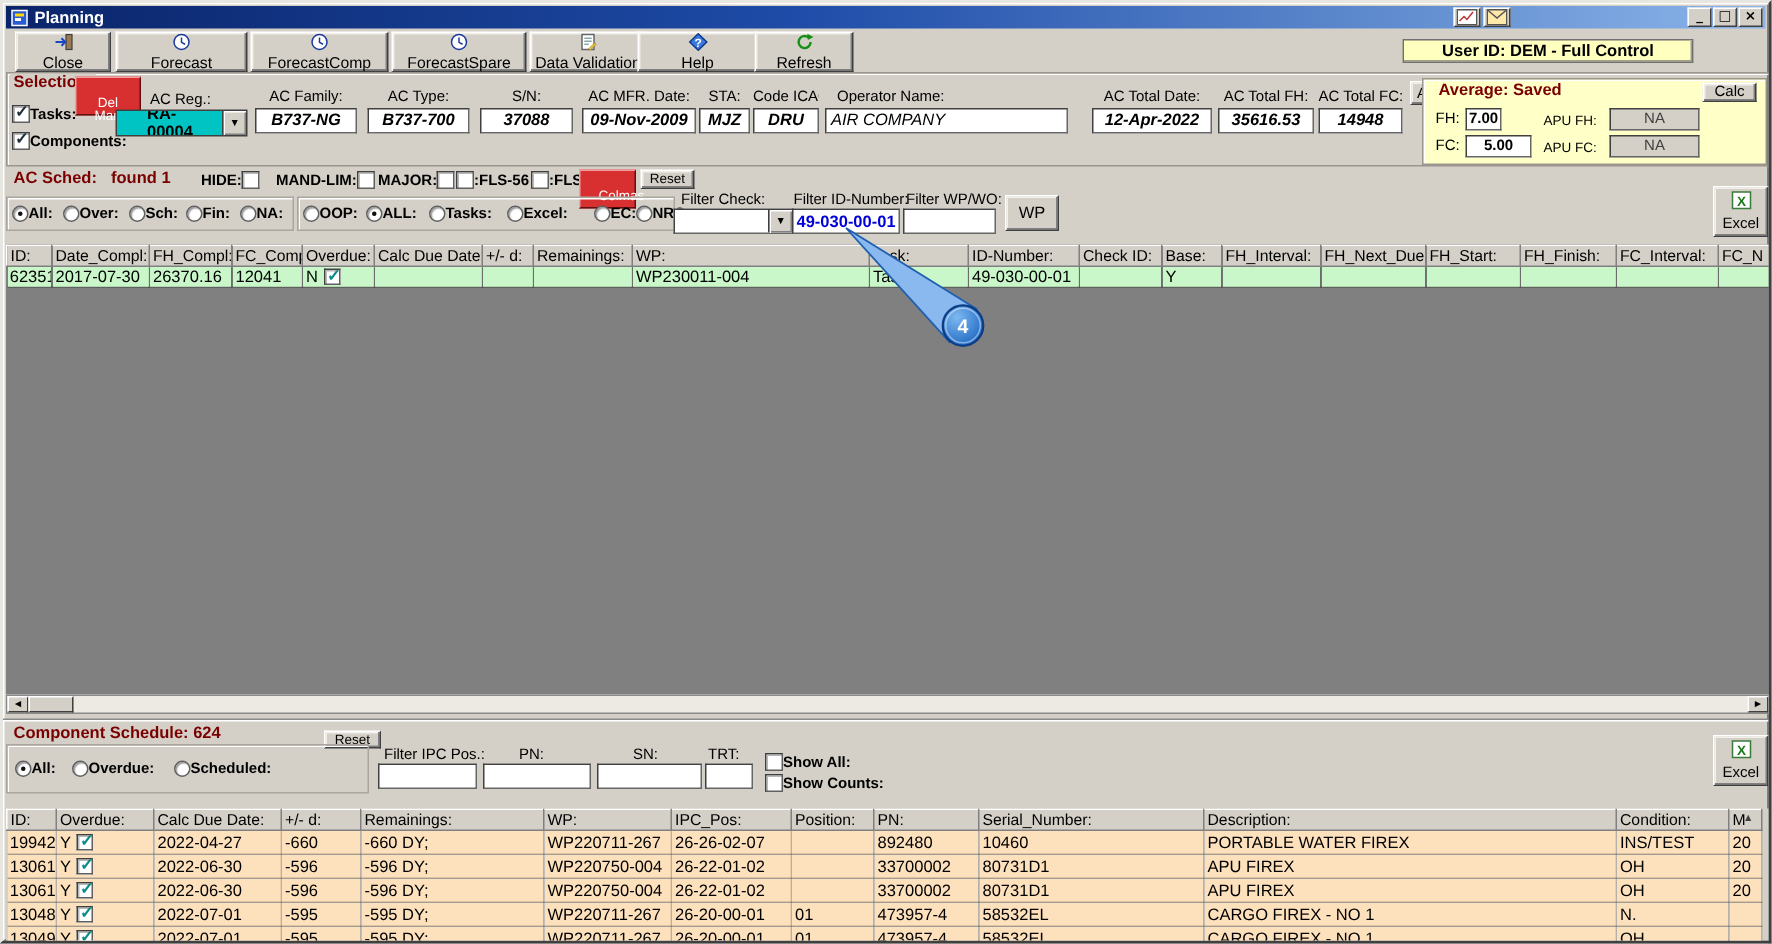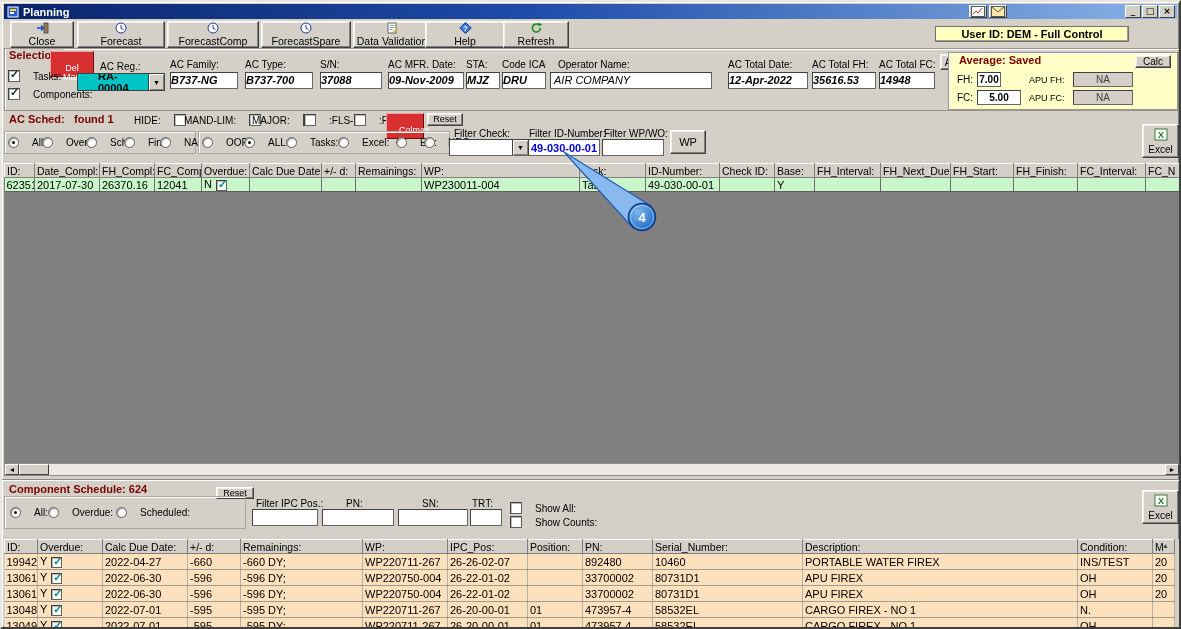--- a/index.html
+++ b/index.html
@@ -18,28 +18,28 @@
 .b3d{background:#d4d0c8;border:1px solid;border-color:#fff #404040 #404040 #fff;box-shadow:inset -1px -1px 0 #808080,inset 1px 1px 0 #f2efe9;font-family:"Liberation Sans",sans-serif;font-size:11px;color:#000;}
 .toolbtn{position:absolute;top:19px;height:27px;background:#d4d0c8;border:1px solid;border-color:#fff #404040 #404040 #fff;box-shadow:inset -1px -1px 0 #808080,inset 1px 1px 0 #f2efe9;display:flex;flex-direction:column;align-items:center;justify-content:center;gap:0;font-size:10.5px;}
 .toolbtn .tlabel{line-height:11px;}
 .redbtn{position:absolute;background:#d83030;color:#fff;border:1px solid;border-color:#f0a0a0 #601010 #601010 #f0a0a0;font-size:9px;line-height:9px;text-align:center;padding:12px;font-family:"Liberation Sans",sans-serif;}
 .badge{position:absolute;left:933px;top:24px;width:194px;height:16px;background:#ffffc0;border:1px solid #707070;box-shadow:inset -1px -1px 0 #a0a088;text-align:center;font-weight:bold;line-height:14px;}
 
 .selbox{position:absolute;left:2px;top:46px;width:1176px;height:63px;border:1px solid #9a968e;box-shadow:inset 1px 1px 0 #fff;}
 .sect{position:absolute;color:#7a0000;font-weight:bold;background:#d4d0c8;padding:0 2px;white-space:nowrap;}
 .sl{font-size:10px;white-space:nowrap;}
 .sl9{font-size:9px;white-space:nowrap;}
-.opt{position:absolute;display:flex;align-items:flex-end;gap:13px;font-size:10px;white-space:nowrap;}
+.opt{position:absolute;display:flex;align-items:flex-end;gap:0;font-size:10px;white-space:nowrap;font-weight:bold;}
 .cb{width:12px;height:12px;background:#fff;border:1px solid #606060;border-top-color:#404040;border-left-color:#404040;box-shadow:inset 1px 1px 0 #b8b8b8;display:inline-block;position:relative;vertical-align:middle;flex:0 0 auto;}
 .cb.checked::after{content:"✓";position:absolute;left:1px;top:-3px;font-size:11px;font-weight:bold;color:#0a8a8a;}
 .cb.dark::after{color:#20303a;}
 .rd{width:11px;height:11px;border-radius:50%;background:#fff;border:1px solid #606060;box-shadow:inset 1px 1px 1px #9a9a9a;display:inline-block;position:relative;vertical-align:middle;flex:0 0 auto;}
 .rd.sel::after{content:"";position:absolute;left:3px;top:3px;width:3px;height:3px;border-radius:50%;background:#101010;}
 
-.fld{position:absolute;top:57px;}
+.fld{position:absolute;top:57px;text-align:center;}
 .flabel{font-size:10px;height:13px;white-space:nowrap;overflow:hidden;}
 .fbox{height:17px;line-height:15px;background:#fff;border:1px solid #666;border-top-color:#404040;border-left-color:#404040;font-weight:bold;font-size:11px;overflow:hidden;white-space:nowrap;font-style:italic;}
 .fbox.nb{font-weight:normal;text-align:left;padding-left:3px;}
 .combo{position:absolute;display:flex;border:1px solid #404040;}
 .combo .cval{flex:1;background:#00c4c4;font-weight:bold;display:flex;align-items:center;padding-left:20px;overflow:hidden;}
 .combo .dbtn,.ddown .dbtn{width:16px;background:#d4d0c8;border-left:1px solid #404040;box-shadow:inset 1px 1px 0 #fff,inset -1px -1px 0 #808080;font-size:7px;display:flex;align-items:center;justify-content:center;}
 .ddown{position:absolute;display:flex;background:#fff;border:1px solid #666;border-top-color:#404040;border-left-color:#404040;}
 .ddown .dval{flex:1;}
 .avg{position:absolute;background:#ffffc8;border:1px solid #9a968e;box-shadow:inset 1px 1px 0 #fff;}
 .avg-title{position:absolute;left:10px;top:1px;color:#7a0000;font-weight:bold;font-size:11px;}

